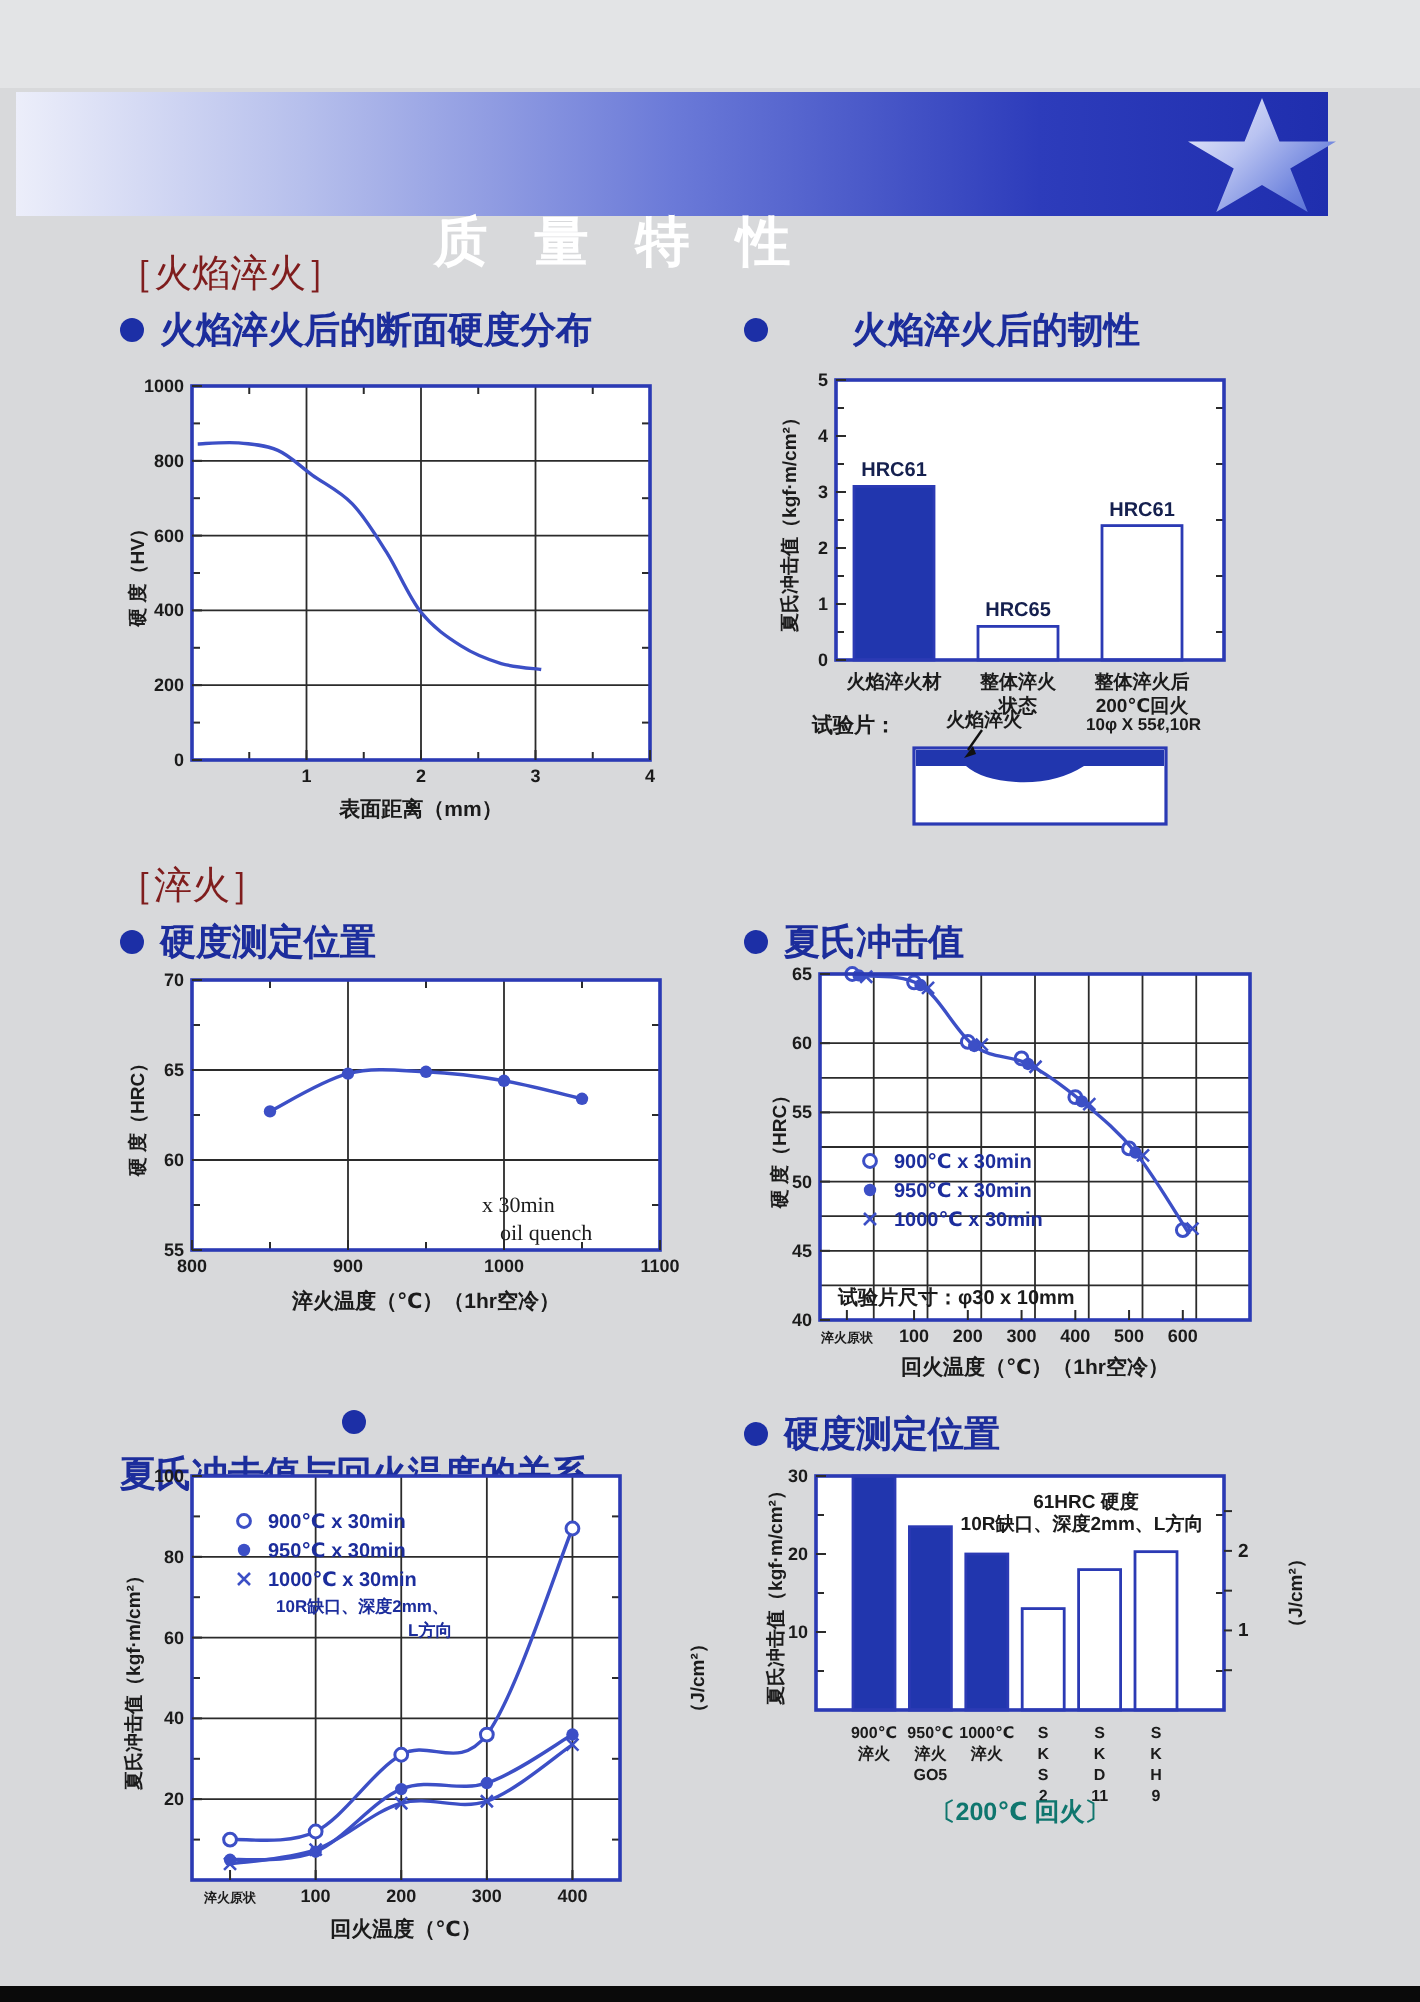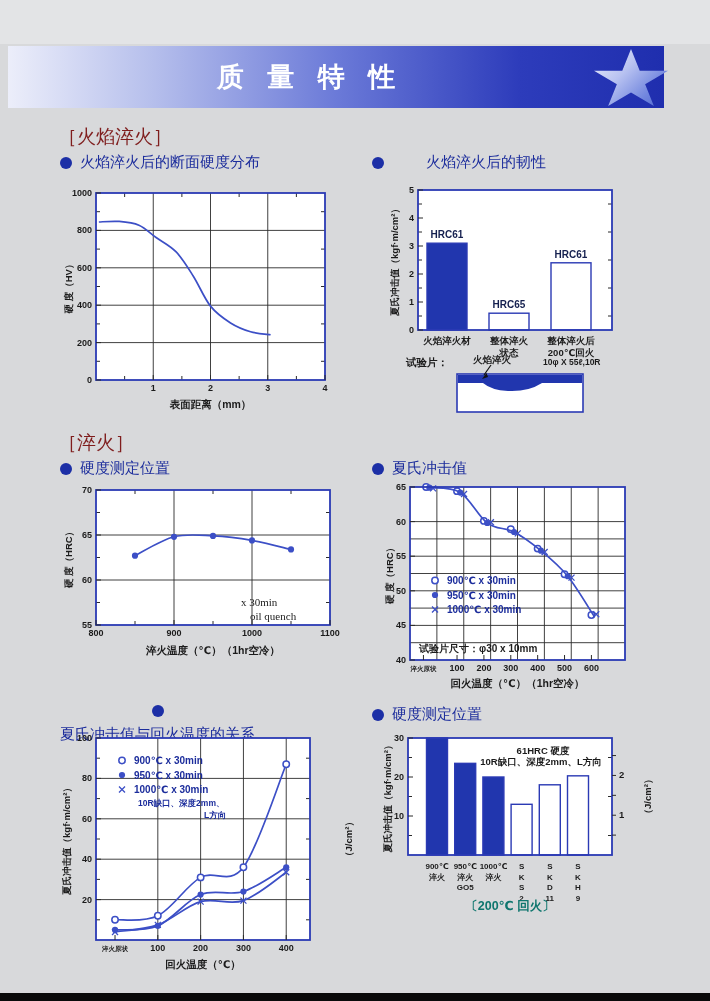--- a/index.html
+++ b/index.html
@@ -10,29 +10,29 @@
     -webkit-font-smoothing:antialiased;
   }
   .abs{position:absolute;}
   .topstrip{left:0;top:0;width:710px;height:44px;background:#e3e4e6;}
   .banner{
     left:8px;top:46px;width:656px;height:62px;
     background:linear-gradient(90deg,#eceefa 0%,#b6bfec 22%,#6b7ad8 50%,#2d3cbb 78%,#1f2eae 100%);
   }
   .banner-title{
     width:100%;text-align:center;line-height:62px;color:#ffffff;
-    font-size:27px;font-weight:bold;letter-spacing:8px;padding-right:52px;box-sizing:border-box;
+    font-size:27px;font-weight:bold;letter-spacing:8px;padding-right:52px;box-sizing:border-box;margin-top:44px;
   }
   .star{
     left:594px;top:49px;width:74px;height:57px;
     background:linear-gradient(135deg,#eef1fc 0%,#b9c3f1 40%,#7186de 75%,#4c63d0 100%);
     clip-path:polygon(50% 0%,61.8% 38.2%,100% 38.2%,69.1% 61.8%,80.9% 100%,50% 76.4%,19.1% 100%,30.9% 61.8%,0% 38.2%,38.2% 38.2%);
   }
   .sec{color:#7f1d1d;font-weight:normal;font-size:19px;}
-  .ctitle{display:flex;align-items:center;gap:8px;color:#1c2d9c;font-weight:normal;font-size:15px;}
+  .ctitle{display:flex;align-items:center;gap:8px;color:#1c2d9c;font-weight:bold;font-size:18px;}
   .bullet{width:12px;height:12px;border-radius:50%;background:#1c2fa6;flex:0 0 auto;}
   svg{overflow:visible;font-family:"Liberation Sans","DejaVu Sans",sans-serif;}
   .caption{font-weight:bold;font-size:12.5px;color:#0f766e;text-align:center;}
   .footer{left:0;top:993px;width:710px;height:8px;background:#0a0a0a;}
 </style>
 </head>
 <body>
 
 <div class="abs topstrip"></div>
 <div class="abs banner">

